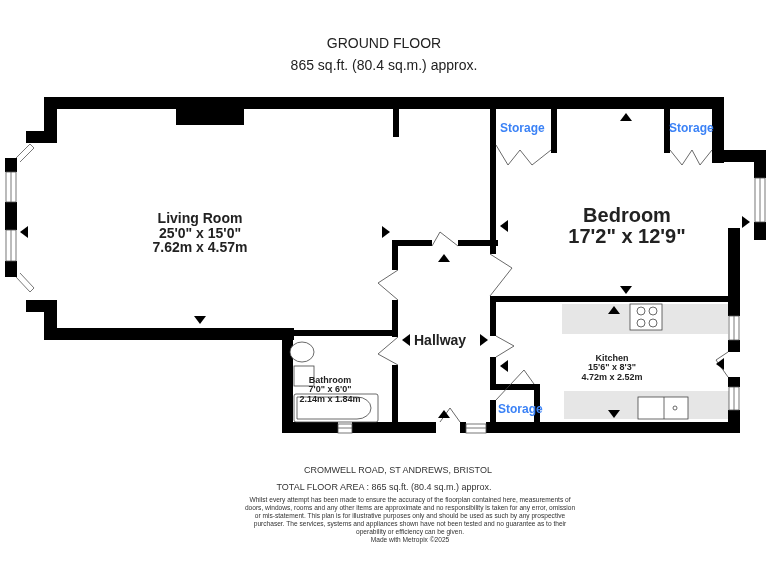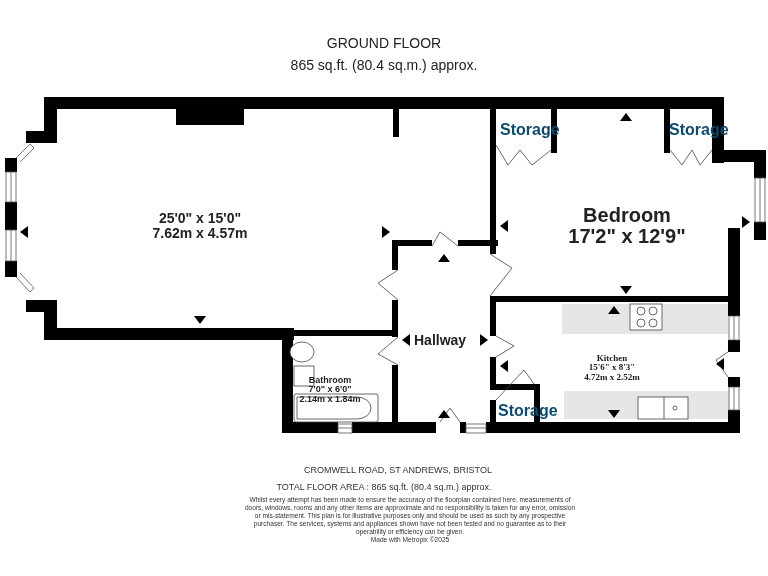--- a/index.html
+++ b/index.html
@@ -6,23 +6,23 @@
   body { width: 768px; height: 576px; position: relative; overflow: hidden; font-family: "Liberation Sans", sans-serif; color: #1a1a1a; }
   .title { position: absolute; left: 0; width: 768px; text-align: center; font-size: 14px; line-height: 22px; color: #222; }
   .title.t1 { top: 32px; }
   .title.t2 { top: 54px; }
   svg.plan { position: absolute; left: 0; top: 0; }
   .room-label { position: absolute; text-align: center; font-weight: bold; color: #222; white-space: nowrap; }
   .room-label div { line-height: 1.05; }
   .lr { left: 110px; top: 211px; width: 180px; font-size: 14px; }
   .bd { left: 537px; top: 205px; width: 180px; font-size: 20px; }
   .bt { left: 280px; top: 376px; width: 100px; font-size: 9px; }
-  .kt { left: 552px; top: 354px; width: 120px; font-size: 9px; font-family: Liberation Serif, serif; }
+  .kt { left: 552px; top: 354px; width: 120px; font-size: 9px; }
   .hw { left: 414px; top: 332px; font-size: 14px; }
-  .st { font-size: 16px; font-weight: bold; position: absolute; color: #0c4a6e; }
+  .st { font-size: 12px; font-weight: bold; position: absolute; color: #3b82f6; }
   .footer { position: absolute; left: 0; width: 768px; text-align: center; color: #333; }
   .addr { top: 465px; font-size: 9px; margin-left: 14px; }
   .total { top: 482px; font-size: 9px; }
   .disc { top: 496px; font-size: 6.6px; line-height: 8px; left: 244px; width: 332px; }
 </style>
 </head>
 <body>
 
 <div class="title t1">GROUND FLOOR</div>
 <div class="title t2">865 sq.ft. (80.4 sq.m.) approx.</div>
@@ -158,20 +158,21 @@
     <polygon points="488,340 480,334 480,346"></polygon>
     <polygon points="500,366 508,360 508,372"></polygon>
     <polygon points="614,306 608,314 620,314"></polygon>
     <polygon points="614,418 608,410 620,410"></polygon>
     <polygon points="716,364 724,358 724,370"></polygon>
     <polygon points="444,410 438,418 450,418"></polygon>
   </g>
 </svg>
 
 <div class="room-label lr">
+  <div>Living Room</div>
   <div>25'0"  x 15'0"</div>
   <div>7.62m  x 4.57m</div>
 </div>
 <div class="room-label bd">
   <div>Bedroom</div>
   <div>17'2"  x 12'9"</div>
 </div>
 <div class="room-label bt">
   <div>Bathroom</div>
   <div>7'0"  x 6'0"</div>

